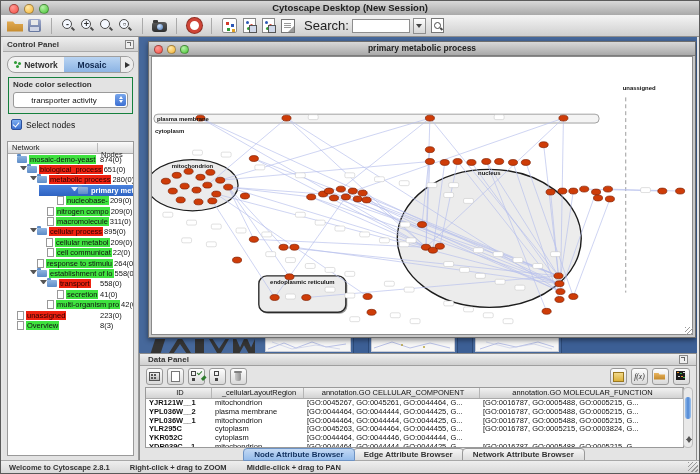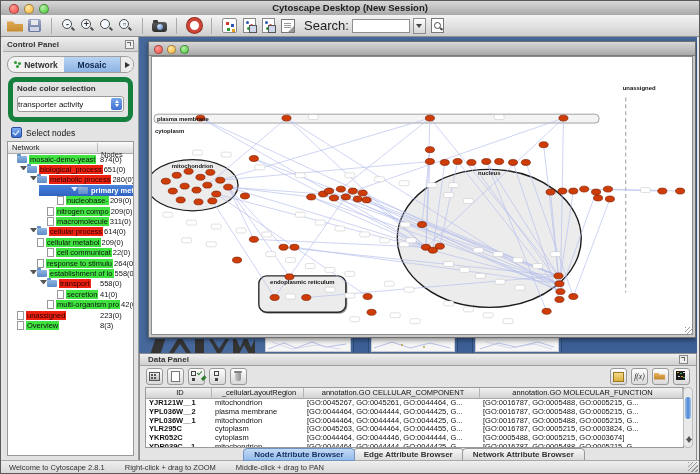--- a/index.html
+++ b/index.html
@@ -49,24 +49,24 @@
   .cp-header{height:12px;background:linear-gradient(#efefef,#d2d2d2);border-bottom:1px solid #aaa;font-size:8px;font-weight:bold;color:#333;padding:1px 4px;display:flex;justify-content:space-between;align-items:center;}
   .float-icon{width:7px;height:7px;border:1px solid #888;background:#eee;position:relative;}
   .float-icon::before{content:"";position:absolute;left:1px;top:1px;width:3px;height:3px;border-top:1px solid #666;border-right:1px solid #666;}
   .cp-tabs{display:flex;align-items:center;margin:4px 4px 2px 4px;background:#f2f2f2;border:1px solid #9f9f9f;border-radius:8px;height:15px;overflow:hidden;}
   .cp-tab{flex:1;display:flex;align-items:center;justify-content:center;gap:3px;font-size:8.5px;font-weight:bold;color:#333;height:100%;}
   .cp-tab.sel{background:linear-gradient(#b9d4f2,#8cb4e4);color:#10284f;}
   .net-glyph{width:7px;height:7px;position:relative;}
   .net-glyph::before{content:"";position:absolute;left:0;top:0;width:3px;height:3px;border-radius:50%;background:#2f9c38;box-shadow:4px 1px 0 #2f9c38,2px 4px 0 #2f9c38;}
   .cp-tab-arrow{width:12px;height:100%;border-left:1px solid #9f9f9f;display:flex;align-items:center;justify-content:center;background:#ececec;}
   .cp-tab-arrow::before{content:"";border:3.5px solid transparent;border-left:5px solid #333;margin-left:4px;}
-  .color-group{margin:4px 5px 0 5px;border:5px solid #15803d;border-radius:8px;padding:2px 4px 5px 4px;}
+  .color-group{margin:4px 5px 0 5px;border:1px solid #15803d;border-radius:0;padding:2px 4px 5px 4px;}
   .color-group .glabel{font-size:8px;font-weight:bold;color:#333;}
   .combo{margin-top:3px;height:14px;background:#fff;border:1px solid #9a9a9a;border-radius:3px;display:flex;align-items:center;position:relative;}
-  .combo .cval{flex:1;text-align:left;font-size:8px;color:#111;}
+  .combo .cval{flex:1;text-align:center;font-size:8px;color:#111;}
   .combo .steppers{width:11px;height:12px;margin:1px;border-radius:2px;background:linear-gradient(#79a7ec,#3c6fd2);display:flex;flex-direction:column;align-items:center;justify-content:center;gap:1px;}
   .combo .steppers i{border:2.5px solid transparent;display:block;width:0;height:0;}
   .combo .steppers i.up{border-bottom:3px solid #fff;margin-top:-1px;}
   .combo .steppers i.dn{border-top:3px solid #fff;}
   .selrow{display:flex;align-items:center;gap:4px;margin:5px 8px;}
   .checkbox{width:9px;height:9px;border-radius:2px;background:linear-gradient(#7fb0f2,#3a6fd0);border:1px solid #2c4f9a;position:relative;}
   .checkbox::before{content:"";position:absolute;left:2px;top:1px;width:3px;height:5px;border-right:1.4px solid #fff;border-bottom:1.4px solid #fff;transform:rotate(40deg);}
   .selrow span{font-size:8.5px;color:#111;}
   .tree-box{position:absolute;left:4px;right:4px;top:70px;bottom:6px;background:#fff;border:1px solid #9a9a9a;overflow:hidden;}
   .tree-head{display:flex;height:11px;background:linear-gradient(#fbfbfb,#dcdcdc);border-bottom:1px solid #aaa;font-size:7.5px;color:#222;align-items:center;}
@@ -132,21 +132,21 @@
   .dp-thead .col0,.dp-thead .col1,.dp-thead .col2,.dp-thead .col3{font-weight:normal;}
   .dp-scroll{position:absolute;right:3px;top:33px;bottom:13px;width:8px;background:#e9e9e9;border:1px solid #bdbdbd;border-radius:4px;}
   .dp-thumb{position:absolute;left:0.5px;top:9px;width:6px;height:22px;border-radius:3px;background:linear-gradient(90deg,#9cc2ee,#4f87d4,#9cc2ee);}
   .dp-sarrows{position:absolute;right:3px;bottom:14px;width:8px;height:16px;}
   .dp-sarrows::before{content:"";position:absolute;left:1px;top:2px;border:3px solid transparent;border-bottom:4px solid #555;}
   .dp-sarrows::after{content:"";position:absolute;left:1px;bottom:1px;border:3px solid transparent;border-top:4px solid #555;}
   .dp-tabs{position:absolute;left:0;right:8px;bottom:0;height:13px;display:flex;justify-content:center;gap:0;}
   .dp-tab{border:1px solid #999;background:linear-gradient(#f6f6f6,#dcdcdc);font-size:8px;font-weight:bold;color:#333;padding:0 10px;line-height:11px;border-radius:4px 4px 0 0;margin:0 -1px;}
   .dp-tab.sel{background:linear-gradient(#c3d9f4,#95bceb);color:#12315e;border-color:#6e93c4;z-index:2;}
   
-  .statusbar{position:absolute;left:0;bottom:0;width:100%;height:13px;background:linear-gradient(#efefef,#d8d8d8);border-top:1px solid #a8a8a8;display:flex;align-items:center;gap:20px;padding:0 8px;box-sizing:border-box;}
+  .statusbar{position:absolute;left:0;bottom:0;width:100%;height:13px;background:linear-gradient(#efefef,#d8d8d8);border-top:1px solid #a8a8a8;display:flex;align-items:center;gap:20px;padding:0 8px;box-sizing:border-box;font-weight:bold;}
   .statusbar span{font-size:7.5px;color:#333;}
   .app-grip{position:absolute;right:1px;bottom:1px;width:10px;height:10px;background:repeating-linear-gradient(135deg,#9a9a9a 0 1px,transparent 1px 3px);}
 </style>
 </head>
 <body>
 
 <div id="app">
 
   <div class="titlebar">
     <div class="lights">
@@ -266,23 +266,23 @@
           <div class="tree-row" style="padding-left: 32px;">
             <span class="expander"></span>
             <span class="leaf-ic"></span>
             <span class="tlabel green">macromolecule</span>
             <span class="tcount">311(0)</span>
           </div>
           <div class="tree-row" style="padding-left: 22px;">
             <span class="expander on"></span>
             <span class="folder-ic"></span>
             <span class="tlabel red">cellular process</span>
-            <span class="tcount">614(0)</span>
-          </div>
-          <div class="tree-row" style="padding-left: 22px; justify-content: space-between;">
+            <span class="tcount">895(0)</span>
+          </div>
+          <div class="tree-row" style="padding-left: 31px; justify-content: space-between;">
             <span class="expander"></span>
             <span class="leaf-ic"></span>
             <span class="tlabel green">cellular metabol</span>
             <span class="tcount">209(0)</span>
           </div>
           <div class="tree-row" style="padding-left: 32px;">
             <span class="expander"></span>
             <span class="leaf-ic"></span>
             <span class="tlabel green">cell communicat</span>
             <span class="tcount">22(0)</span>
@@ -365,20 +365,21 @@
       <div class="bluebar" style="left:422px;right:0;width:138px;"></div>
     </div>
 
     <div class="net-window">
       <div class="nw-titlebar">
         <div class="nw-lights">
           <span class="light r"></span>
           <span class="light y"></span>
           <span class="light g"></span>
         </div>
+        <div class="title">primary metabolic process</div>
       </div>
       <div class="canvas">
         <svg viewBox="0 0 546 281" preserveAspectRatio="none">
             <rect x="2" y="58" width="450" height="9" rx="4" fill="#f4f4f4" stroke="#8a8a8a" stroke-width="0.8"></rect>
             <ellipse cx="41" cy="130" rx="46" ry="26" fill="#ececec" stroke="#1c1c1c" stroke-width="1.3"></ellipse>
             <ellipse cx="341" cy="184" rx="93" ry="70" fill="#ececec" stroke="#1c1c1c" stroke-width="1.4"></ellipse>
             <rect x="109.5" y="223.5" width="88" height="37" rx="8" fill="#9a9a9a"></rect>
             <rect x="108" y="222" width="88" height="37" rx="8" fill="#ececec" stroke="#2a2a2a" stroke-width="1.4"></rect>
             <line x1="479" y1="41" x2="479" y2="239" stroke="#9a9a9a" stroke-width="1" stroke-dasharray="4 3"></line>
             <line x1="49" y1="62" x2="277" y2="193" stroke="#b7bfec" stroke-width="0.8" opacity="0.85"></line>
@@ -623,21 +624,20 @@
           <div class="dp-tr">
             <div class="col0">YLR295C</div>
             <div class="col1">cytoplasm</div>
             <div class="col2">[GO:0045263, GO:0044464, GO:0044455, G...</div>
             <div class="col3">[GO:0016787, GO:0005215, GO:0003824, G...</div>
           </div>
           <div class="dp-tr">
             <div class="col0">YKR052C</div>
             <div class="col1">cytoplasm</div>
             <div class="col2">[GO:0044464, GO:0044446, GO:0044444, G...</div>
-            <div class="col3">[GO:0005488, GO:0005215, GO:0003674]</div>
           </div>
           <div class="dp-tr">
             <div class="col0">YDR039C__1</div>
             <div class="col1">mitochondrion</div>
             <div class="col2">[GO:0044464, GO:0044444, GO:0044425, G...</div>
             <div class="col3">[GO:0016787, GO:0005488, GO:0005215, G...</div>
           </div>
         </div>
     </div>
     <div class="dp-scroll">

